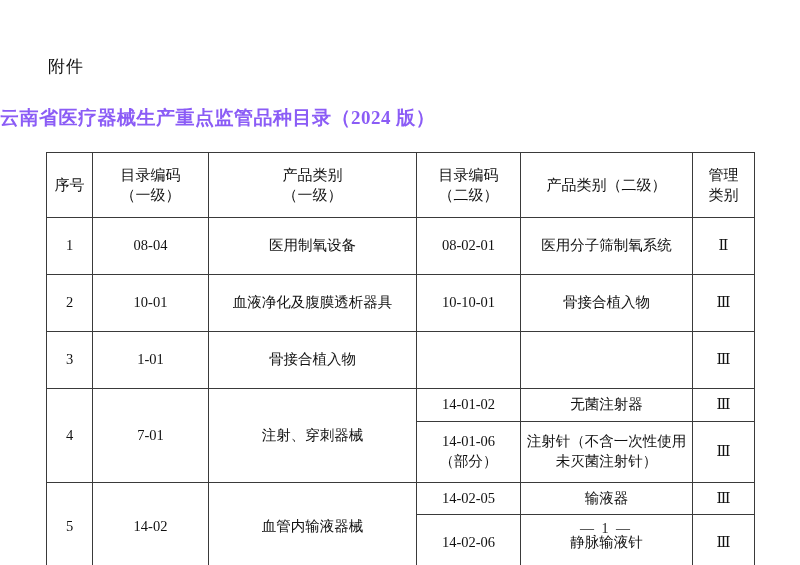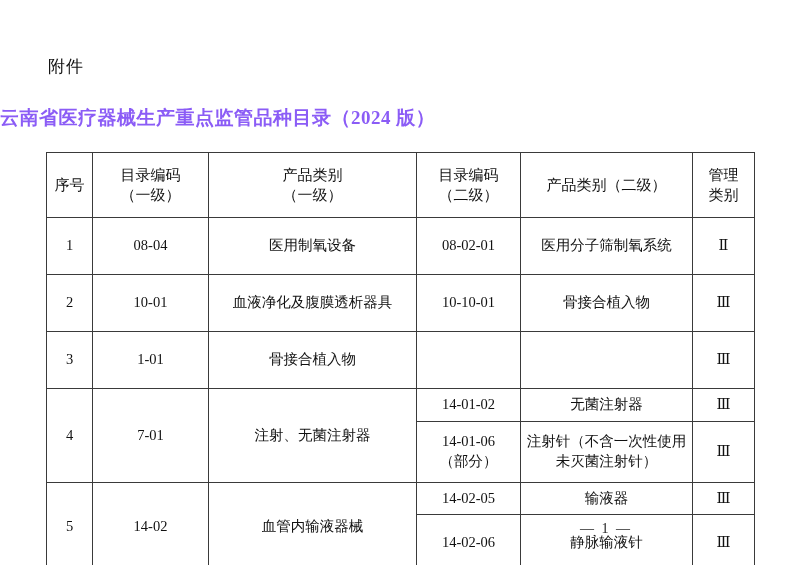--- a/index.html
+++ b/index.html
@@ -157,21 +157,21 @@
           <td>1-01</td>
           <td>骨接合植入物</td>
           <td></td>
           <td></td>
           <td>Ⅲ</td>
         </tr>
 
         <tr>
           <td class="cell-taller" rowspan="2">4</td>
           <td rowspan="2">7-01</td>
-          <td rowspan="2">注射、无菌注射器</td>
+          <td rowspan="2">注射、穿刺器械</td>
           <td>14-01-02</td>
           <td>无菌注射器</td>
           <td>Ⅲ</td>
         </tr>
         <tr>
           <td class="cell-taller">
             <span class="hdr-line1">14-01-06</span>
             <span class="hdr-line2">（部分）</span>
           </td>
           <td class="left-text">注射针（不含一次性使用未灭菌注射针）</td>

